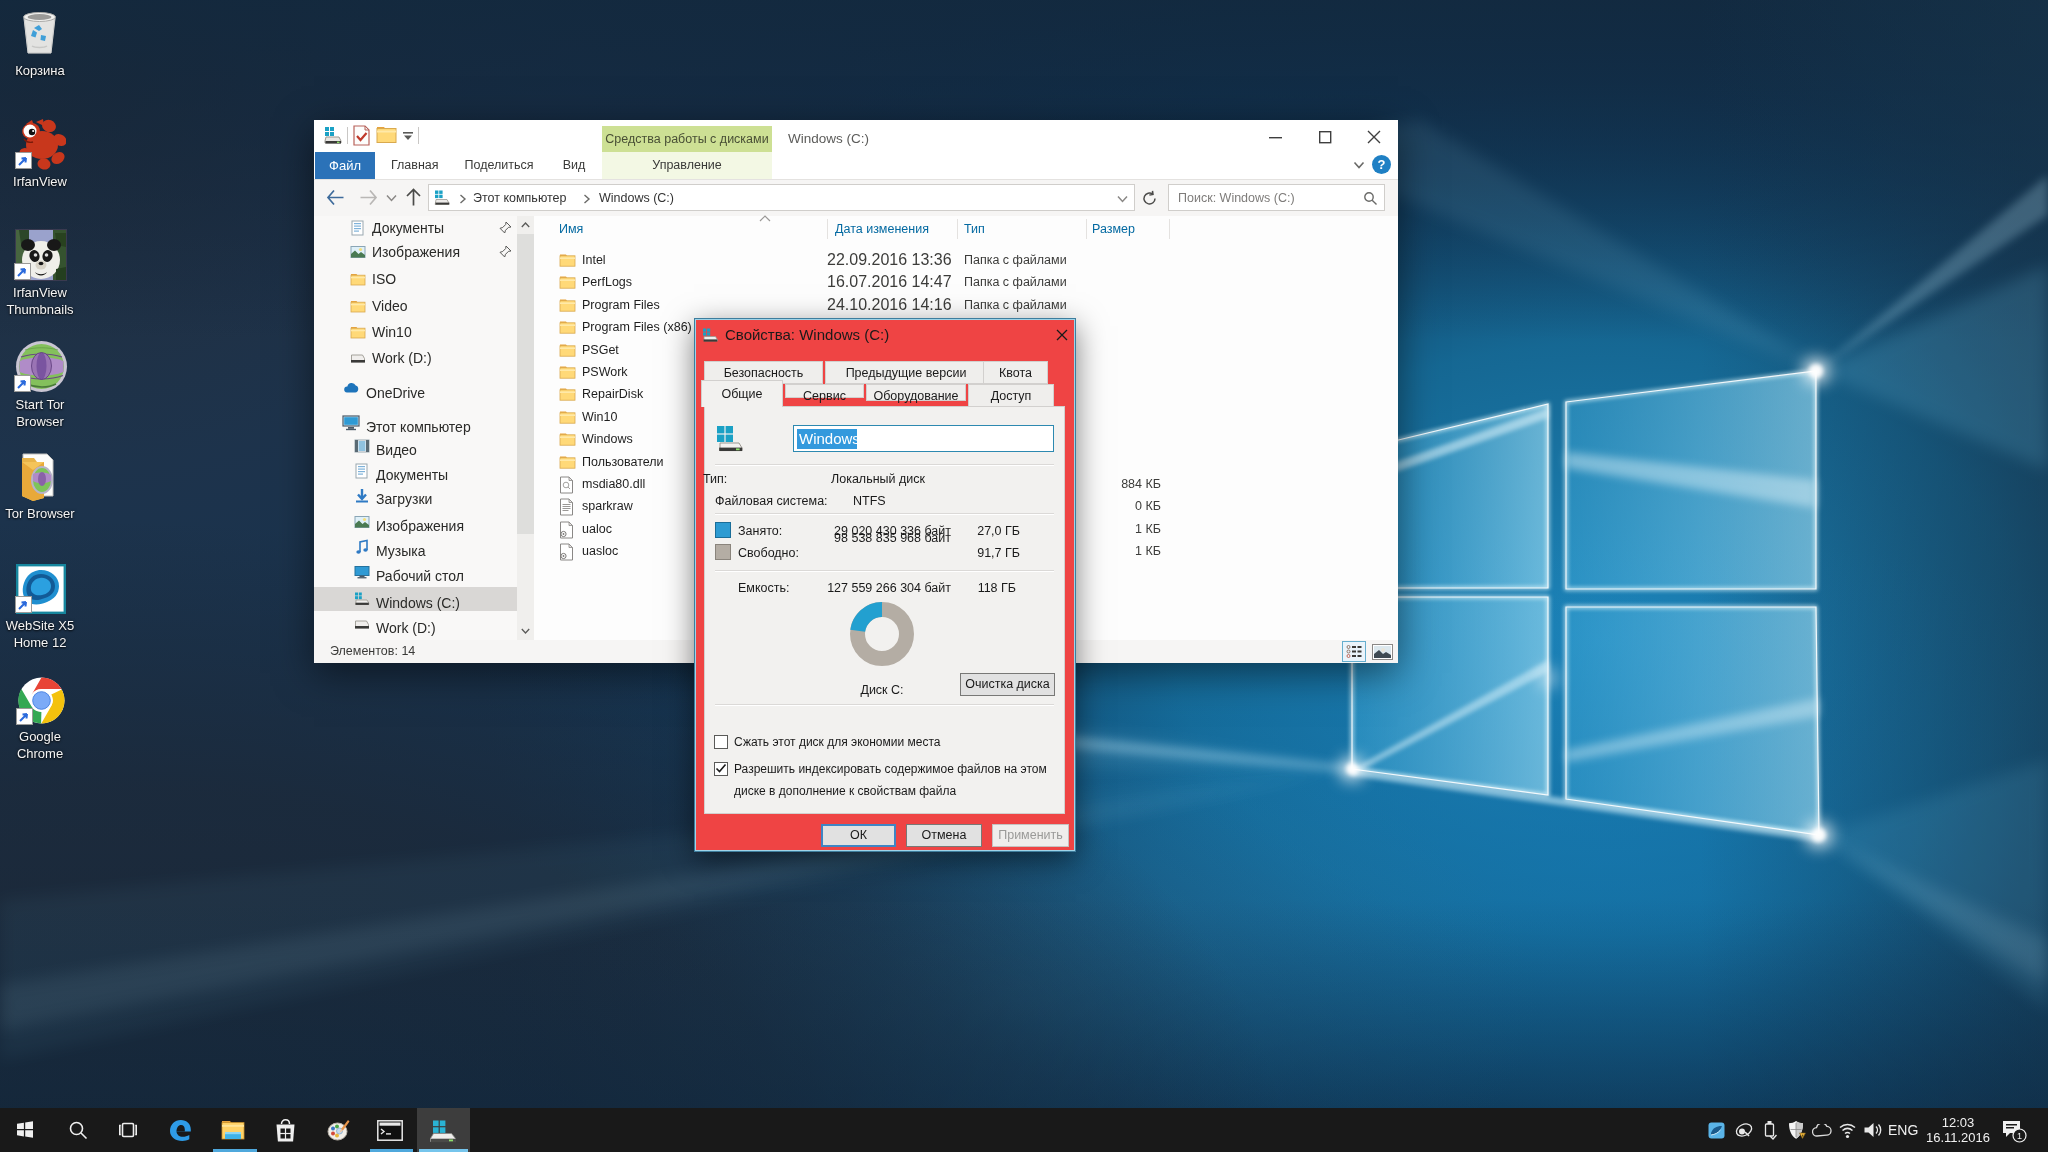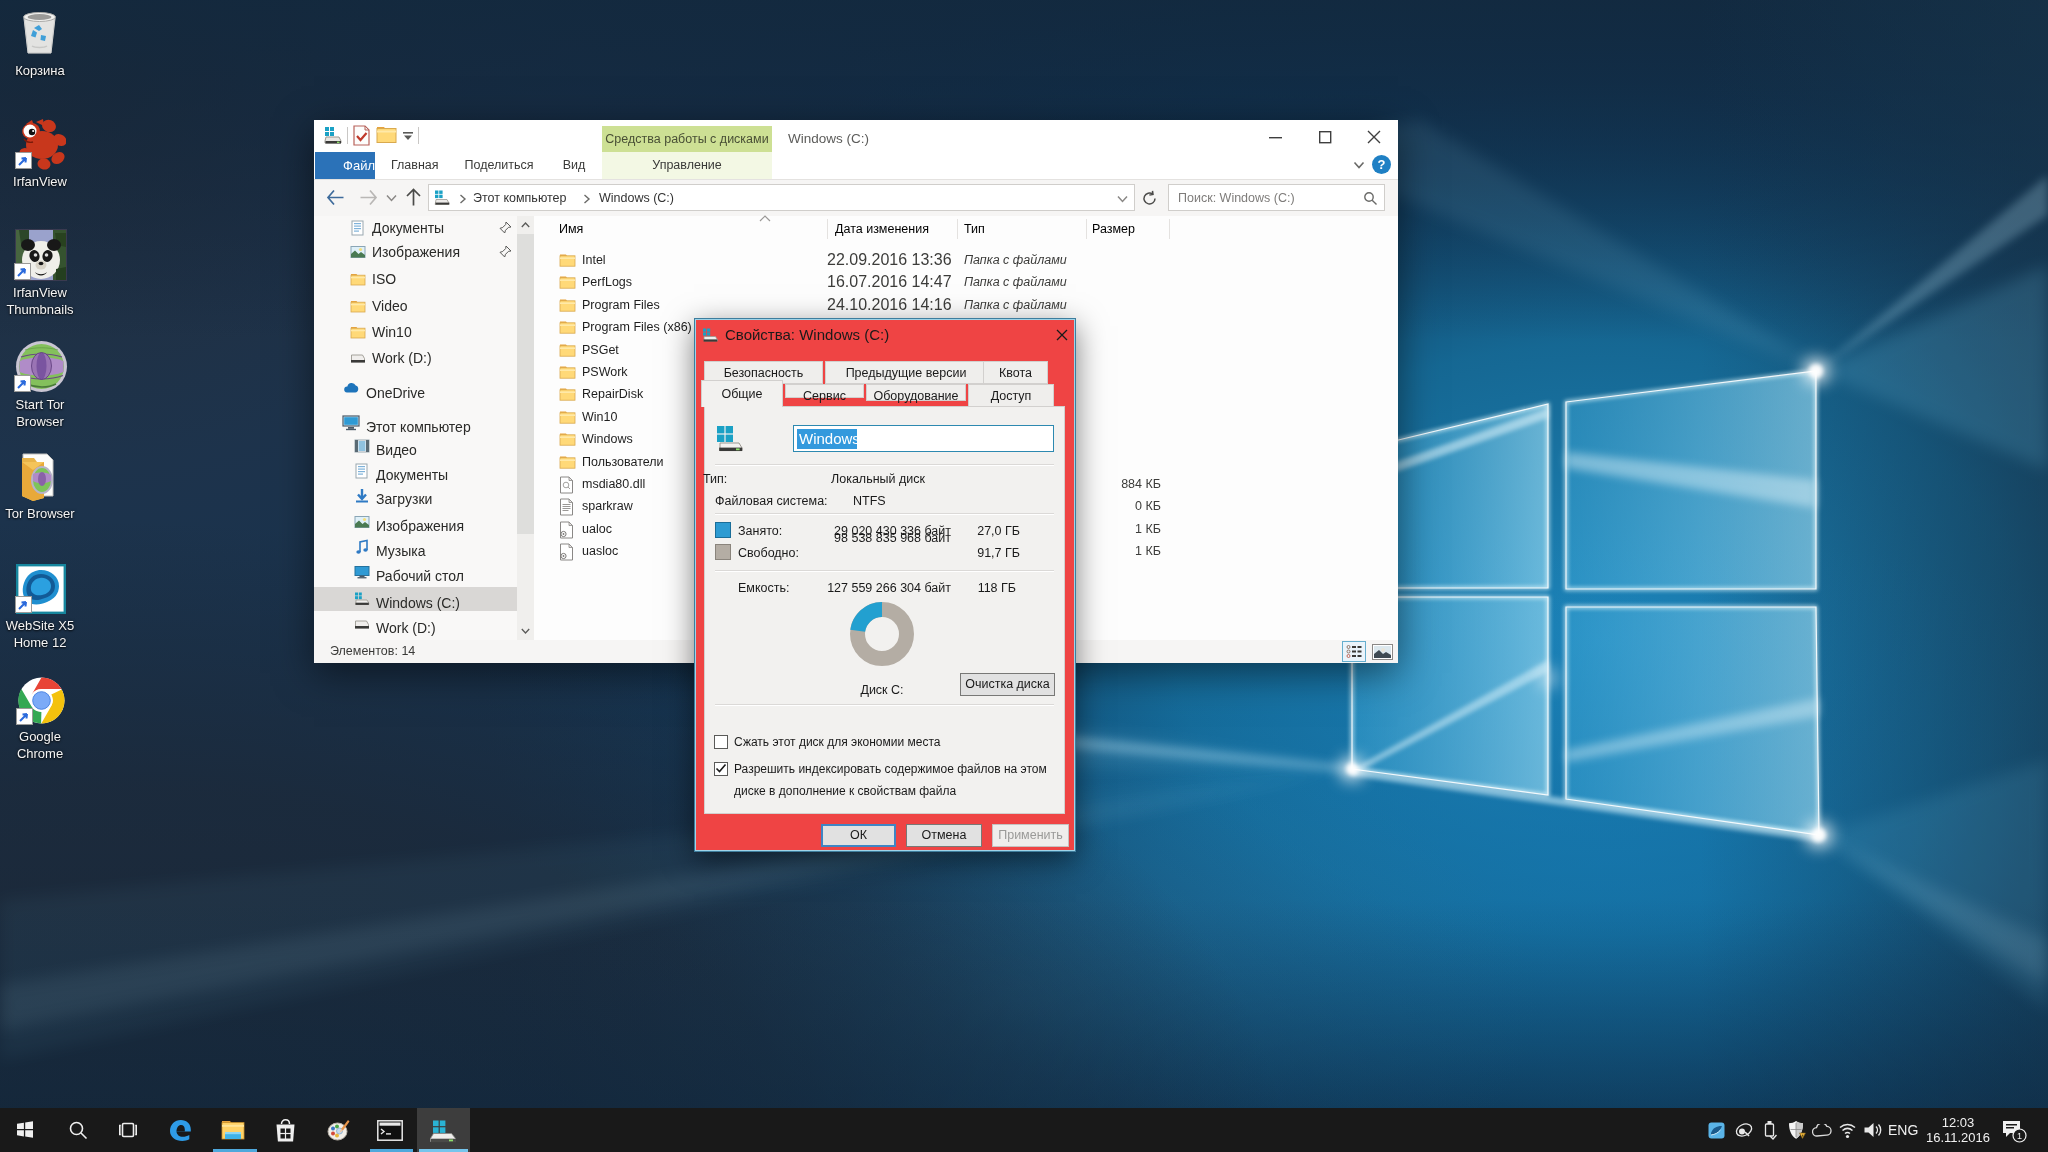--- a/index.html
+++ b/index.html
@@ -3,21 +3,21 @@
 <meta charset="utf-8">
 <style>
   * { margin:0; padding:0; box-sizing:border-box; }
   html,body { width:2048px; height:1152px; overflow:hidden; }
   body { font-family:"Liberation Sans", sans-serif; position:relative; background:#14354f; -webkit-font-smoothing:antialiased; transform:translateZ(0); }
   .abs { position:absolute; }
   .frow { position:absolute; left:0; width:864px; height:22.4px; }
   .fi { position:absolute; left:25px; top:3px; }
   .fn { position:absolute; left:48px; line-height:22.4px; color:#1e1e1e; font-size:12.5px; white-space:nowrap; }
   .fd { position:absolute; left:293px; line-height:22.4px; color:#3c3c3a; font-size:16px; white-space:nowrap; }
-  .ft { position:absolute; left:430px; line-height:22.4px; color:#3c3c3a; font-size:12.5px; white-space:nowrap;font-style:italic; }
+  .ft { position:absolute; left:430px; line-height:22.4px; color:#3c3c3a; font-size:12.5px; white-space:nowrap; }
   .fs { position:absolute; left:500px; width:127px; text-align:right; line-height:22.4px; color:#3c3c3a; font-size:12.5px; }
   .nvl { line-height:24px; color:#2a2a28; white-space:nowrap; font-size:14px; }
   .dlbl { position:absolute; color:#1a1a1a; line-height:18px; white-space:nowrap; }
   .dbtn { background:#e1e1e1; border:1px solid #787876; text-align:center; line-height:21px; color:#1a1a1a; }
   .dik { position:absolute; width:80px; text-align:center; color:#f4f4f4; font-size:13px; line-height:16.5px; text-shadow:0 1px 2px rgba(0,0,0,0.85), 0 0 3px rgba(0,0,0,0.5); opacity:0.999; }
 </style>
 </head>
 <body>
 
 <svg class="abs" style="left:0;top:0" width="2048" height="1152" viewBox="0 0 2048 1152">
@@ -285,21 +285,21 @@
     <svg class="abs" style="left:1004px;top:9px" width="16" height="16" viewBox="0 0 16 16">
         <rect x="1.7" y="2.7" width="11" height="11" fill="none" stroke="#3f3f3f" stroke-width="1.4"></rect>
       </svg>
     <svg class="abs" style="left:1052px;top:9px" width="16" height="16" viewBox="0 0 16 16">
         <path d="M2,2 L14,14 M14,2 L2,14" stroke="#3f3f3f" stroke-width="1.4"></path>
       </svg>
   </div>
 
   <div class="abs" style="left:0;top:32px;width:1084px;height:27px;background:#ffffff;">
     <div class="abs" style="left:288px;top:0;width:170px;height:27px;background:#f3f8e4;"></div>
-    <div class="abs" style="left:1px;top:0;width:60px;height:27px;background:#2b72b8;color:#fff;text-align:right;line-height:27px;font-size:13px;">Файл</div>
+    <div class="abs" style="left:1px;top:0;width:60px;height:27px;background:#2b72b8;color:#fff;text-align:center;line-height:27px;font-size:13px;">Файл</div>
     <div class="abs" style="left:77px;top:0;width:43px;text-align:center;line-height:27px;color:#3a3a38;">Главная</div>
     <div class="abs" style="left:142px;top:0;width:86px;text-align:center;line-height:27px;color:#3a3a38;">Поделиться</div>
     <div class="abs" style="left:246px;top:0;width:28px;text-align:center;line-height:27px;color:#3a3a38;">Вид</div>
     <div class="abs" style="left:288px;top:0;width:170px;text-align:center;line-height:27px;color:#3a3a38;border-radius:10px;">Управление</div>
 
     <svg class="abs" style="left:1039px;top:9px" width="12" height="9" viewBox="0 0 12 9">
         <path d="M1.5,1.5 L6,6.5 L10.5,1.5" stroke="#6a6a68" stroke-width="1.6" fill="none"></path>
       </svg>
     <div class="abs" style="left:1058px;top:3px;width:19px;height:19px;border-radius:50%;background:#1f80c4;color:#fff;font-size:13px;font-weight:bold;text-align:center;line-height:19px;">?</div>
   </div>
@@ -473,21 +473,21 @@
   <div class="abs" style="left:203px;top:96px;width:17px;height:424px;background:#f0efed;">
     <svg class="abs" style="left:4px;top:6px" width="9" height="6" viewBox="0 0 9 6">
         <path d="M0.8,5 L4.5,1 L8.2,5" stroke="#5a5a58" stroke-width="1.3" fill="none"></path>
       </svg>
     <div class="abs" style="left:0;top:18px;width:17px;height:300px;background:#dededc;"></div>
     <svg class="abs" style="left:4px;top:412px" width="9" height="6" viewBox="0 0 9 6">
         <path d="M0.8,1 L4.5,5 L8.2,1" stroke="#5a5a58" stroke-width="1.3" fill="none"></path>
       </svg>
   </div>
 
-  <div class="abs" style="left:220px;top:96px;width:864px;height:26px;background:#fdfdfd;color:#000000;font-size:12.5px;">
+  <div class="abs" style="left:220px;top:96px;width:864px;height:26px;background:#fdfdfd;color:#0369a1;font-size:12.5px;">
     <div class="abs" style="left:25px;top:0;line-height:26px;">Имя</div>
     <svg class="abs" style="left:225px;top:-1px" width="12" height="7" viewBox="0 0 12 7">
         <path d="M1,6 L6,1 L11,6" stroke="#9a9896" stroke-width="1.2" fill="none"></path>
       </svg>
     <div class="abs" style="left:301px;top:0;line-height:26px;">Дата изменения</div>
     <div class="abs" style="left:430px;top:0;line-height:26px;">Тип</div>
     <div class="abs" style="left:558px;top:0;line-height:26px;">Размер</div>
     <div class="abs" style="left:293px;top:3px;width:1px;height:20px;background:#e4e2e0"></div>
     <div class="abs" style="left:423px;top:3px;width:1px;height:20px;background:#e4e2e0"></div>
     <div class="abs" style="left:552px;top:3px;width:1px;height:20px;background:#e4e2e0"></div>

